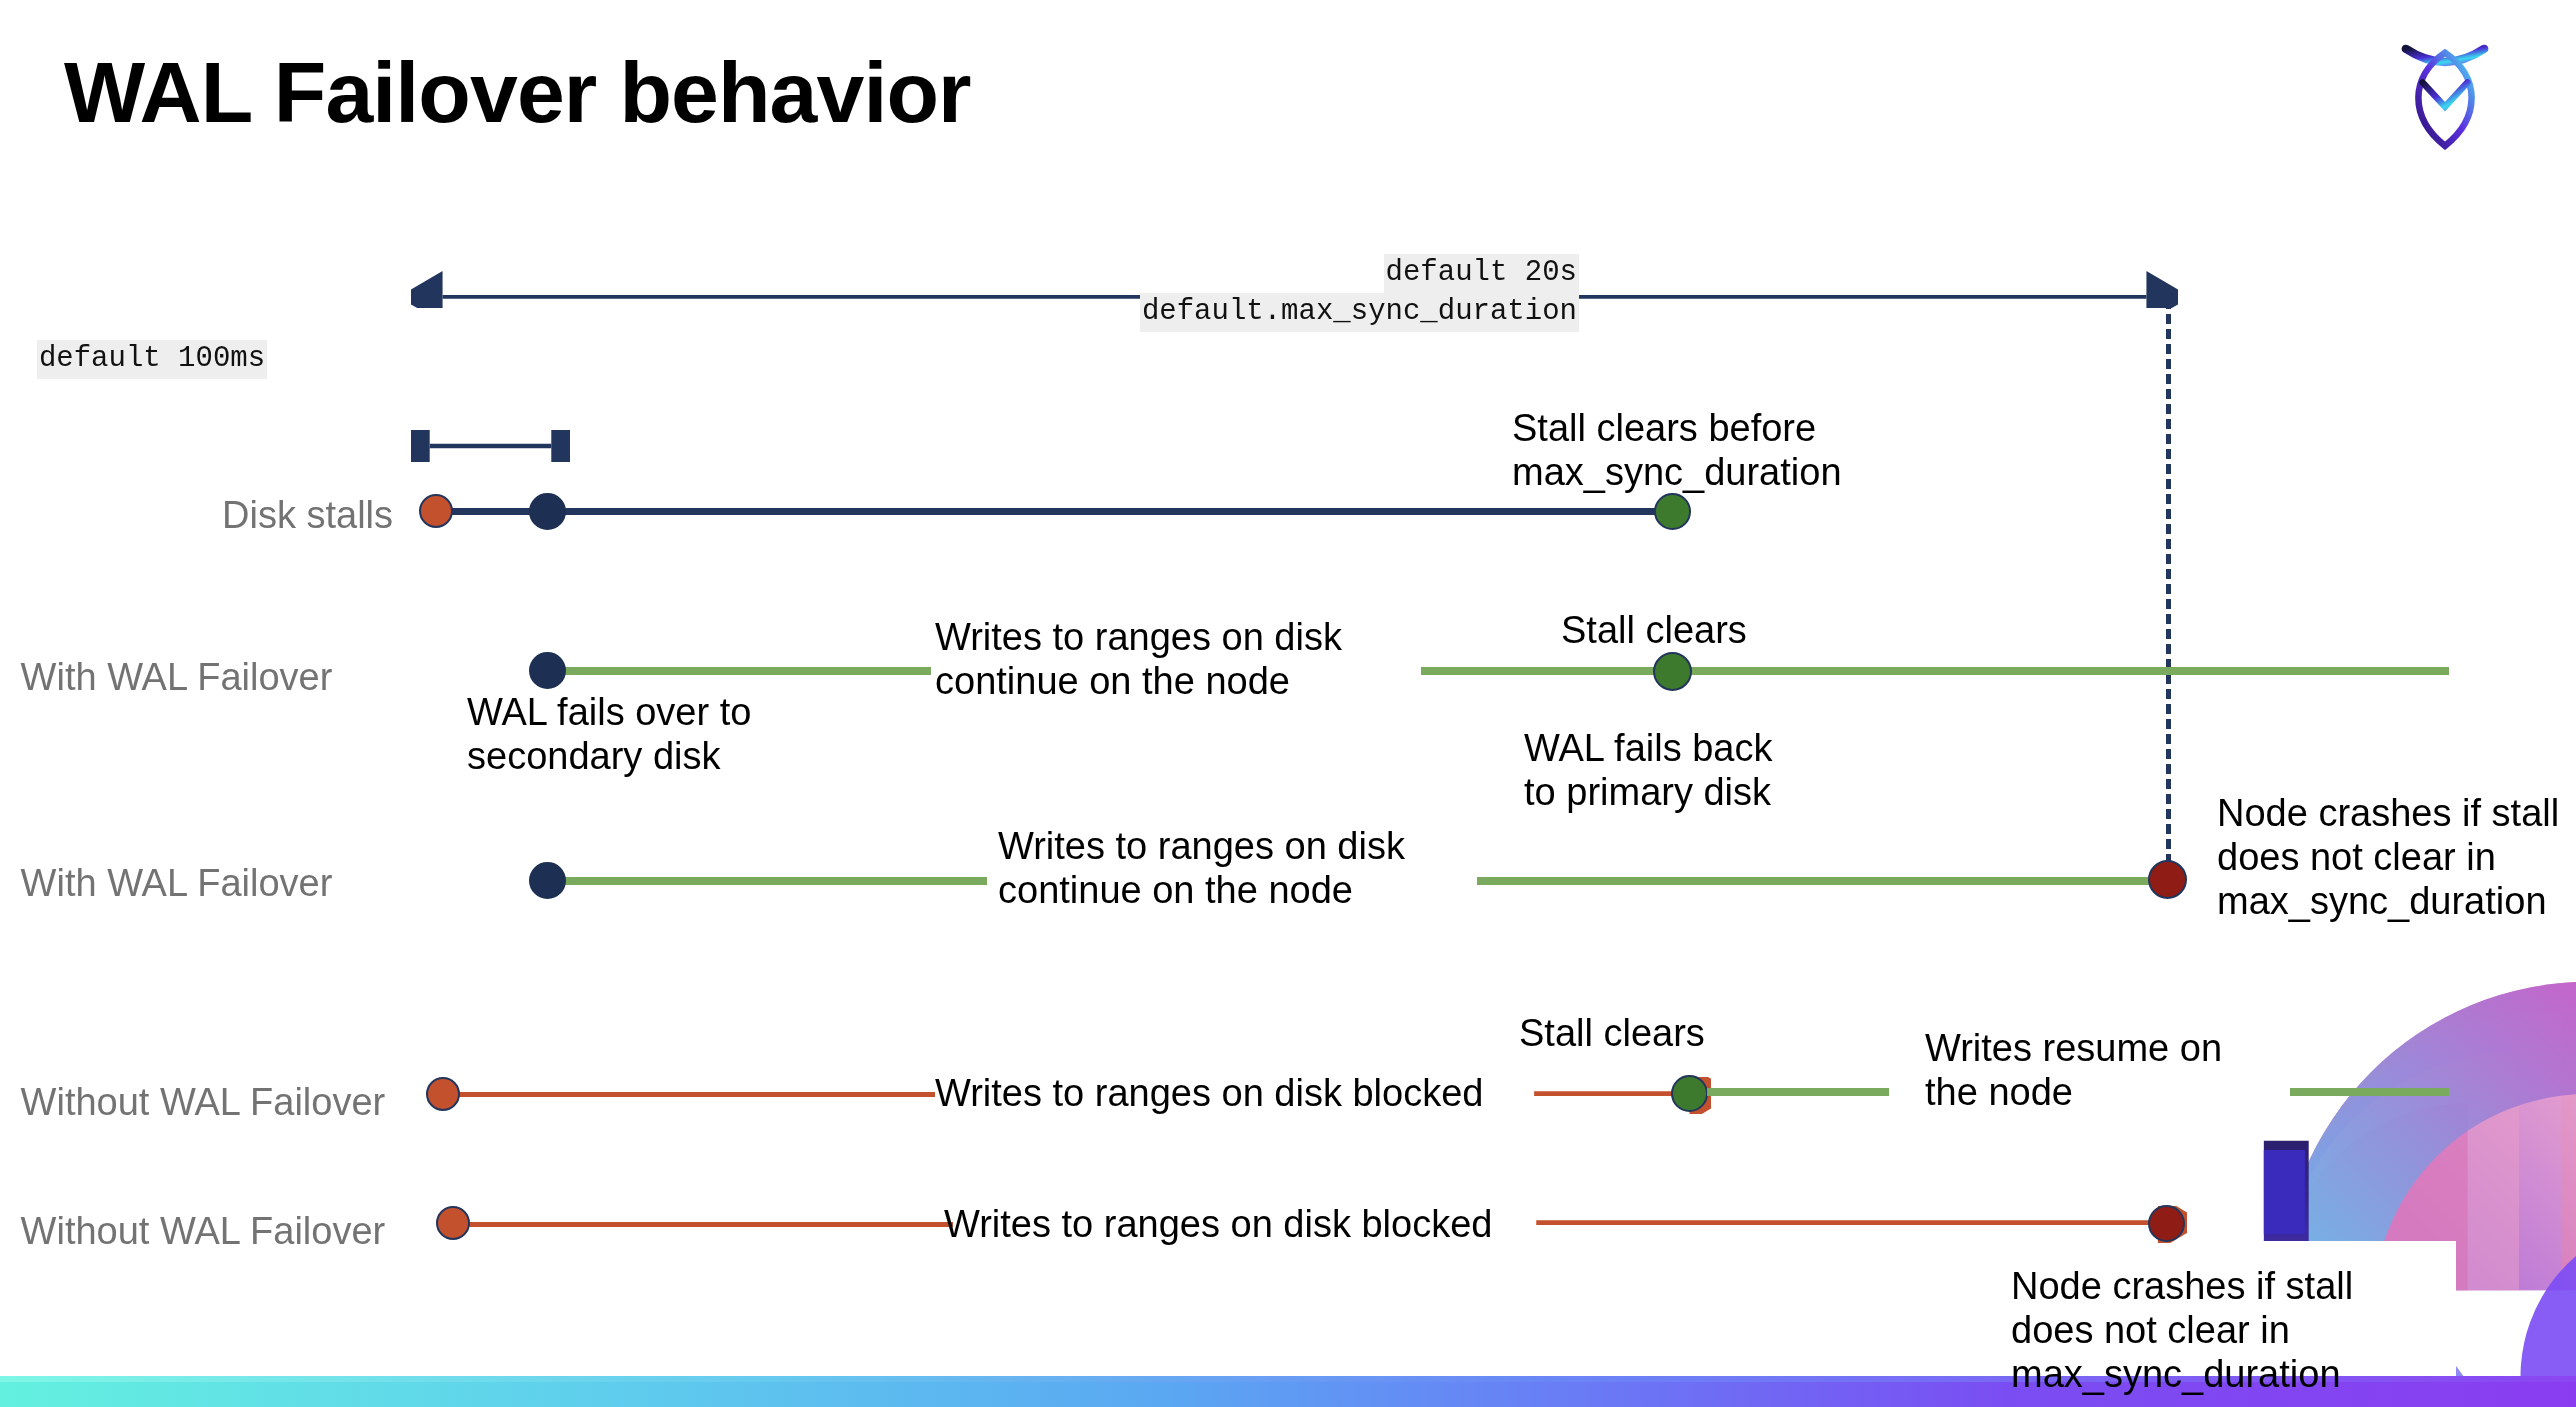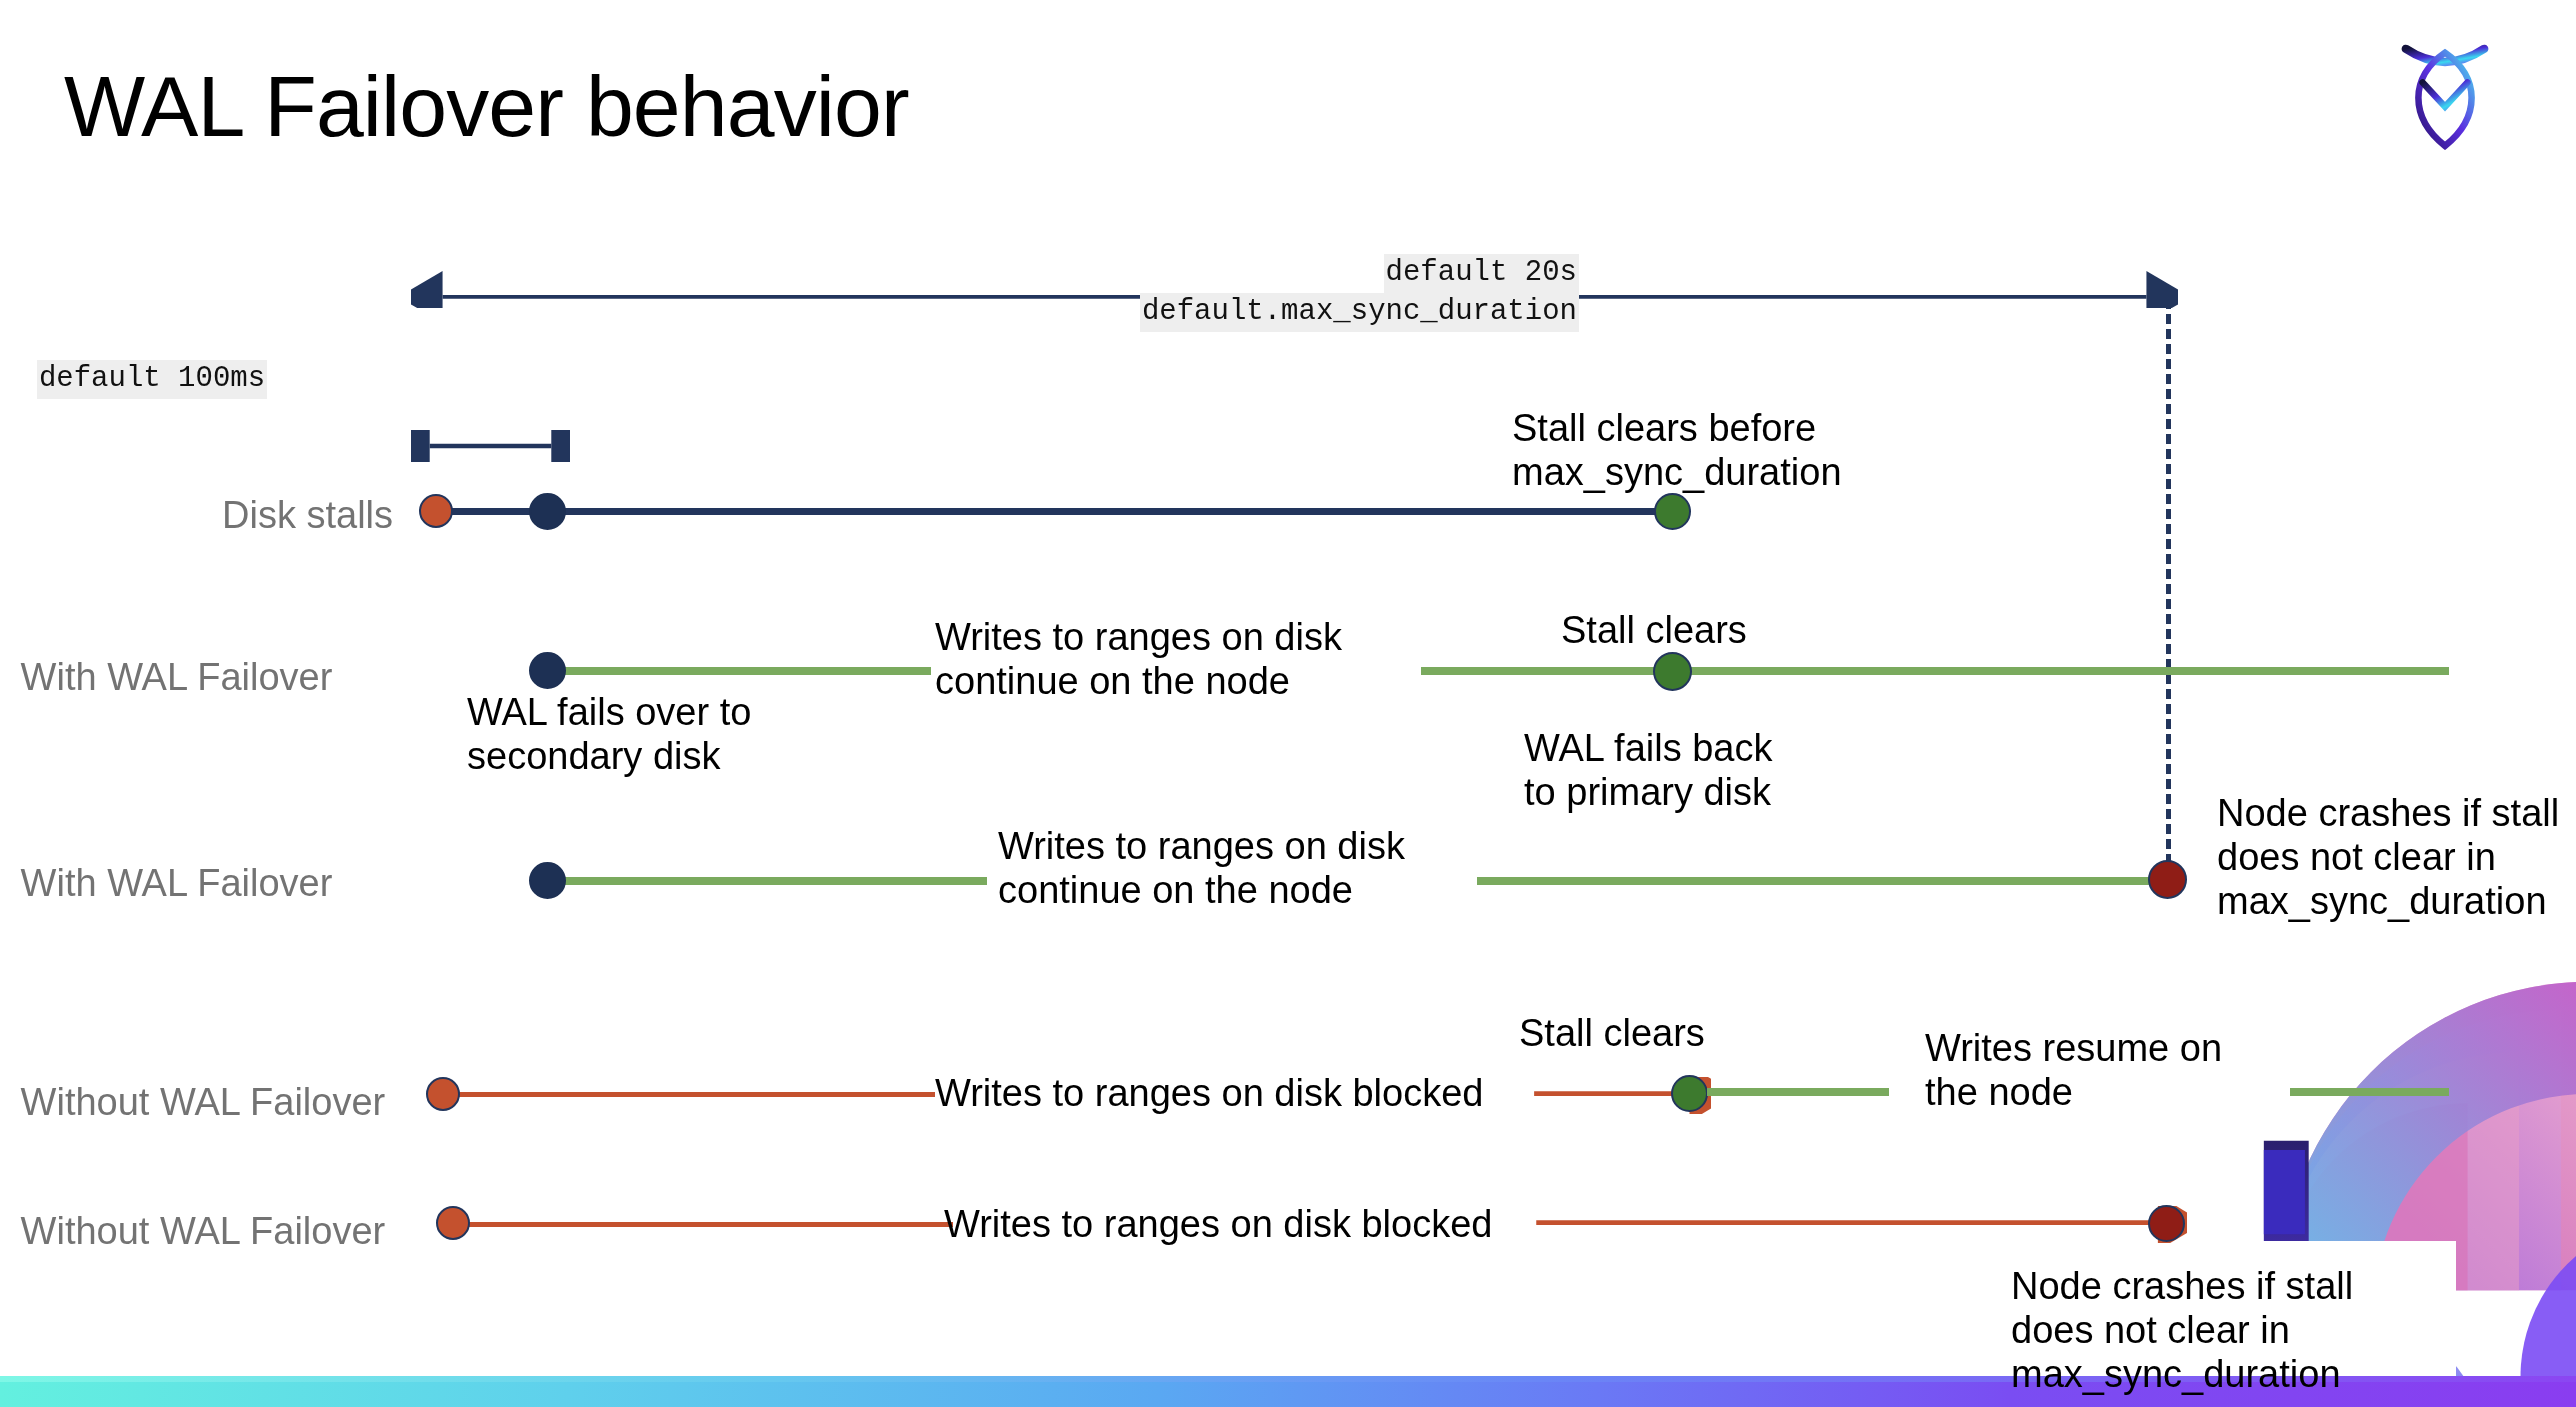--- a/index.html
+++ b/index.html
@@ -9,23 +9,23 @@
     font-family:"Liberation Sans", sans-serif;
     overflow:hidden;
     position:relative;
   }
   #stage{position:absolute;inset:0;width:2576px;height:1408px;overflow:hidden;}
 
   .abs{position:absolute;}
 
   
   #slide-title{
-    left:64px; top:57px;
+    left:64px; top:43px;
     font-size:86px;
-    font-weight:normal;
+    font-weight:bold;
     letter-spacing:-0.9px;
     color:#000000;
     white-space:nowrap;
   }
 
   
   #logo{ left:2389px; top:28px; width:112px; height:122px; }
 
   
   .code-chip{
@@ -185,21 +185,21 @@
       </marker>
     </defs>
     <line x1="24" y1="28" x2="1866" y2="28" stroke="#22355c" stroke-width="4" marker-start="url(#arrL)" marker-end="url(#arrR)"></line>
   </svg>
 
   <div class="abs code-block" style="left:1140px;top:254px;">
     <span class="code-chip">default 20s</span>
     <span class="code-chip">default.max_sync_duration</span>
   </div>
 
-  <div class="abs code-block" style="left:37px;top:360px;">
+  <div class="abs code-block" style="left:37px;top:340px;">
     <span class="code-chip">default 100ms</span>
   </div>
 
   <svg class="abs" style="left:411px;top:430px;" width="159" height="32" viewBox="0 0 170 34">
     <defs>
       <marker id="sL" markerWidth="13" markerHeight="13" refX="11" refY="6.5" orient="auto">
         <path d="M11,0 L11,13 L0,6.5 Z" fill="#22355c"></path>
       </marker>
       <marker id="sR" markerWidth="13" markerHeight="13" refX="2" refY="6.5" orient="auto">
         <path d="M2,0 L2,13 L13,6.5 Z" fill="#22355c"></path>

